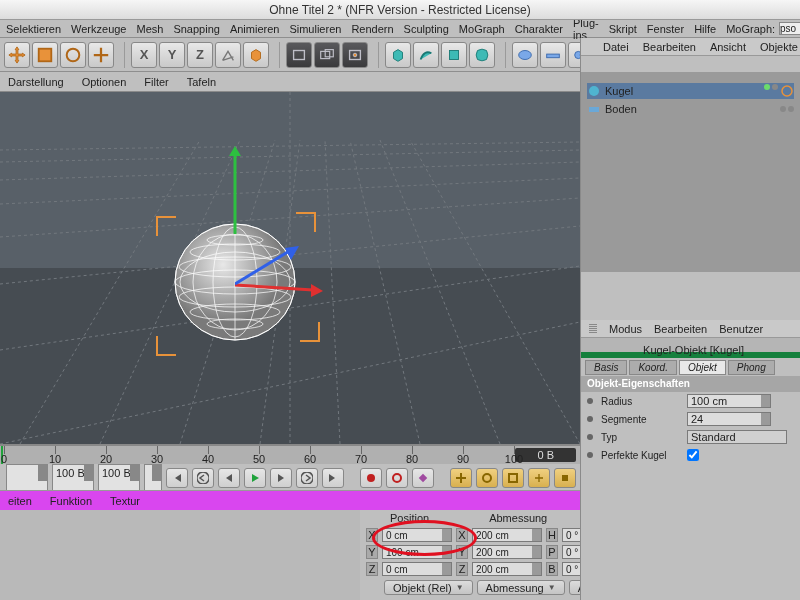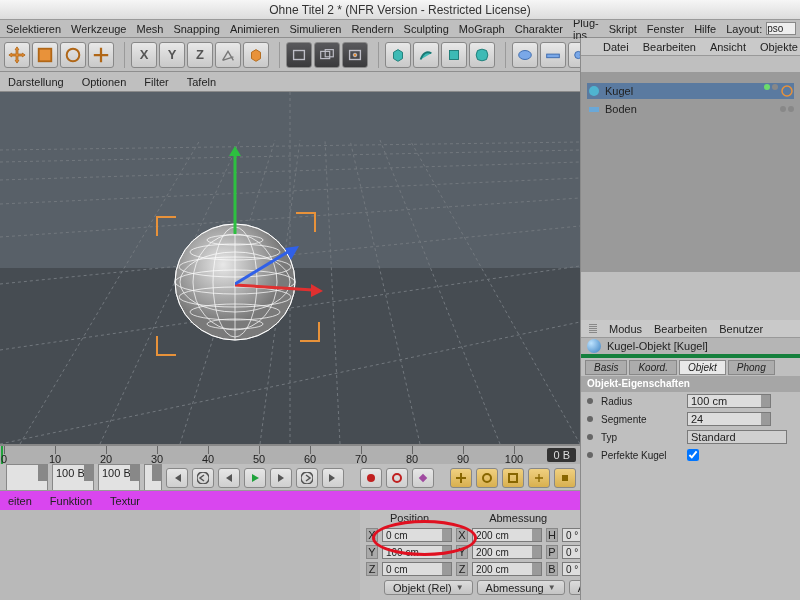--- a/index.html
+++ b/index.html
@@ -48,21 +48,21 @@
   .bracket.tl{ border-right:none; border-bottom:none;}
   .bracket.tr{ border-left:none; border-bottom:none;}
   .bracket.bl{ border-right:none; border-top:none;}
   .bracket.br{ border-left:none; border-top:none;}
   
   .timeline { position:absolute; top:444px; left:0; width:580px; height:46px; background:#bfbfbf; border-top:2px solid #888;}
   .ruler{ height:18px; background:#b0b0b0; display:flex; align-items:flex-start; position:relative; color:#222; font-size:9px; overflow:hidden;}
   .tick{ position:absolute; top:0; width:1px; height:8px; background:#666;}
   .ticklbl{ position:absolute; top:7px; transform:translateX(-50%);}
   .tl-marker{ position:absolute; left:1px; top:0; width:2px; height:18px; background:#1fa23b;}
-  .tl-info{ position:absolute; right:4px; top:2px; background:#333; color:#ddd; padding:1px 6px; border-radius:2px;}
+  .tl-info{ position:absolute; right:4px; top:2px; background:#333; color:#ddd; padding:1px 22px; border-radius:2px;}
   .timeline-ctrls{ height:28px; display:flex; align-items:center; gap:4px; padding-left:6px;}
   .nbox{ width:42px; height:28px; background:#e2e2e2; border:1px solid #888; padding-left:3px; line-height:16px; position:relative;}
   .nbox .spin{ position:absolute; right:0; top:0; width:9px; height:16px; background:#888;}
   .playbtn{ width:22px; height:20px; border:1px solid #888; background:linear-gradient(#e6e6e6,#cfcfcf); border-radius:3px; display:flex; align-items:center; justify-content:center;}
   .playbtn svg{width:12px;height:12px;}
   
   .bottom-tabs{ position:absolute; top:490px; left:0; width:580px; height:20px; background:#d946ef; border-top:1px solid #999; display:flex; align-items:center; gap:18px; padding-left:8px;}
   
   .coord-panel{ position:absolute; top:510px; left:360px; width:340px; height:90px; background:#bfbfbf;}
   .coord-head{ height:16px; display:flex; gap:60px; padding-left:30px; align-items:center;}
@@ -72,21 +72,21 @@
   .cfield .spin{ position:absolute; right:0; top:0; width:9px; height:12px; background:#9a9a9a;}
   .coord-btns{ display:flex; gap:4px; margin-top:3px; margin-left:24px;}
   .cbtn{ height:15px; background:linear-gradient(#dcdcdc,#c4c4c4); border:1px solid #888; border-radius:3px; padding:0 8px; display:flex; align-items:center; font-size:10px; gap:4px;}
   .cbtn .arr{ font-size:8px; color:#555;}
   .red-oval{ position:absolute; left:372px; top:520px; width:105px; height:36px; border:3px solid #e01020; border-radius:50%; pointer-events:none;}
   .cursor{ position:absolute; left:604px; top:527px; width:12px; height:16px; }
   .cursor svg *{ fill:#000; stroke:#fff; stroke-width:1;}
   
   .attrpanel{ position:absolute; left:580px; top:320px; width:220px; height:280px; background:#bfbfbf; border-left:1px solid #8a8a8a;}
   .attr-tabs{ height:18px; background:#c9c9c9; display:flex; align-items:center; gap:12px; padding-left:8px; font-size:10px; border-bottom:1px solid #999;}
-  .attr-title{ height:20px; background:#b5b5b5; display:flex; align-items:center; gap:6px; padding-left:6px; border-bottom:4px solid #15803d;}
+  .attr-title{ height:20px; background:#b5b5b5; display:flex; align-items:center; gap:6px; padding-left:6px; border-bottom:6px solid #15803d;flex-direction:column;}
   .attr-title .sph{ width:14px; height:14px; border-radius:50%; background:radial-gradient(circle at 30% 30%, #bde3ff, #3a7fc0);}
   .tabrow{ height:18px; display:flex; gap:2px; padding-left:4px; align-items:center; background:#bfbfbf;font-style:italic;}
   .tab{ height:15px; padding:0 8px; background:#acacac; border:1px solid #888; line-height:13px; font-size:10px;}
   .tab.active{ background:#e8e8e8;}
   .section-hd{ height:16px; background:#a6a6a6; color:#fff; font-weight:bold; padding-left:6px; line-height:16px; font-size:10px;}
   .prop-row{ height:18px; display:flex; align-items:center; padding-left:6px; gap:6px;}
   .prop-row .plbl{ width:80px; font-size:10px;}
   .prop-row .pval{ width:84px; height:14px; background:#ddd; border:1px solid #7a7a7a; padding-left:3px; font-size:10px; position:relative;}
   .prop-row .pval .spin{ position:absolute; right:0; top:0; width:9px; height:12px; background:#9a9a9a;}
   .prop-row .psel{ width:100px; height:14px; background:#d0d0d0; border:1px solid #7a7a7a; padding-left:3px; font-size:10px;}
@@ -109,21 +109,21 @@
   <span>Simulieren</span>
   <span>Rendern</span>
   <span>Sculpting</span>
   <span>MoGraph</span>
   <span>Charakter</span>
   <span>Plug-ins</span>
   <span>Skript</span>
   <span>Fenster</span>
   <span>Hilfe</span>
   <div class="layout">
-    <span>Layout:</span>
+    <span>MoGraph:</span>
     <input value="pso" style="">
   </div>
 </div>
 
 <div class="toolbar">
   <div class="tgroup">
     <div class="ico orange">
         <svg viewBox="0 0 20 20">
           <path d="M10 1 L12 4 H11 V9 H16 V8 L19 10 L16 12 V11 H11 V16 H12 L10 19 L8 16 H9 V11 H4 V12 L1 10 L4 8 V9 H9 V4 H8 Z"></path>
         </svg>

